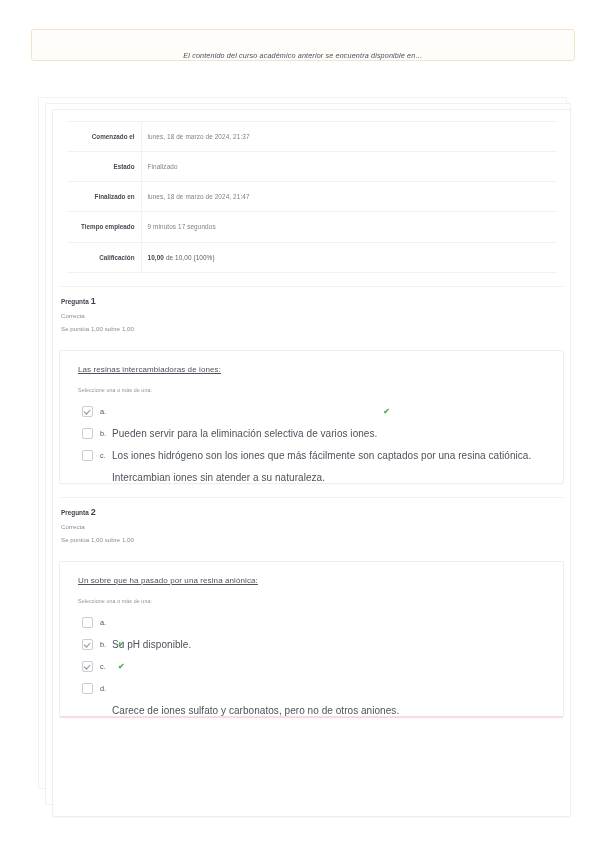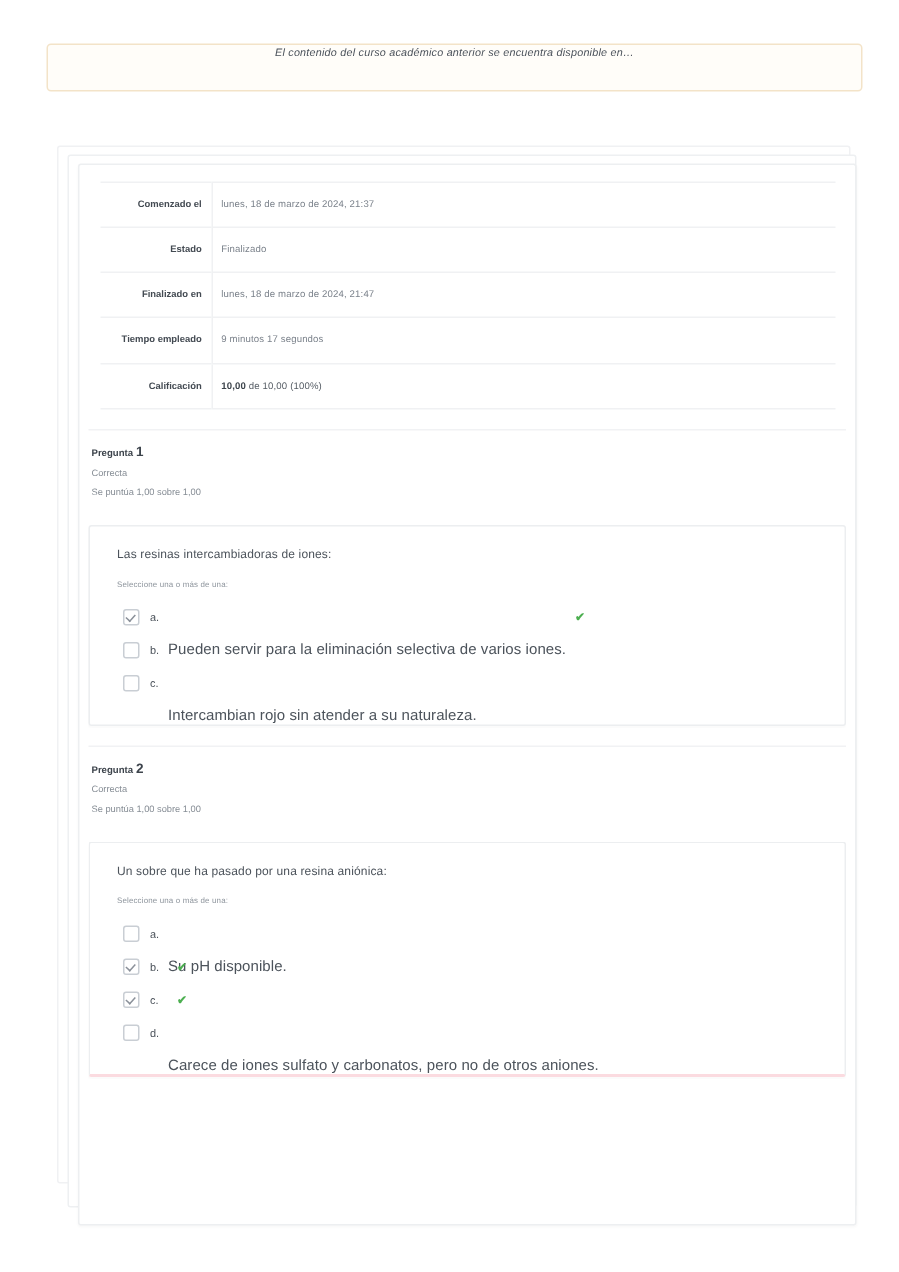--- a/index.html
+++ b/index.html
@@ -16,21 +16,21 @@
   }
 
   
   .alert-banner {
     margin: 29px 24px 0 31px;
     border: 1px solid #f3e3c8;
     background: #fffdf9;
     border-radius: 3px;
     height: 30px;
     display: flex;
-    align-items: flex-start;
+    align-items: flex-end;
     justify-content: center;
   }
   .alert-banner-text {
     font-size: 7.2px;
     font-style: italic;
     color: #4a515a;
     letter-spacing: .15px;
     text-align: center;
   }
 
@@ -154,20 +154,21 @@
   }
   .question-card.flagged-bottom {
     border-bottom: 2px solid #fbdbe0;
   }
   .q-stem {
     font-size: 8px;
     color: #4c535b;
     padding: 0 0 0 18px;
     margin-bottom: 13px;
     letter-spacing: .1px;
+    text-decoration: underline;
   }
   .q-hint {
     font-size: 5.3px;
     color: #8d949c;
     padding: 0 0 0 18px;
     margin-bottom: 8px;
     letter-spacing: .1px;
   }
 
   .option-row {
@@ -271,26 +272,27 @@
         <div class="option-row">
           <span class="checkbox checked"></span>
           <span class="opt-letter">a.</span>
           <span class="opt-text">Pueden servir para la eliminación selectiva de varios iones.</span>
           <span class="correct-tick">✔</span>
         </div>
 
         <div class="option-row">
           <span class="checkbox"></span>
           <span class="opt-letter">b.</span>
+          <span class="opt-text">Los iones hidrógeno son los iones que más fácilmente son captados por una resina catiónica.</span>
         </div>
 
         <div class="option-row">
           <span class="checkbox"></span>
           <span class="opt-letter">c.</span>
-          <span class="opt-text">Intercambian rojo sin atender a su naturaleza.</span>
+          <span class="opt-text">Intercambian iones sin atender a su naturaleza.</span>
         </div>
       </div>
     </div>
 
     <div class="question-block">
       <div class="question-head">
         <div class="q-title"><span>Pregunta</span><span class="q-num">2</span></div>
         <div class="q-state">Correcta</div>
         <div class="q-points">Se puntúa 1,00 sobre 1,00</div>
       </div>

